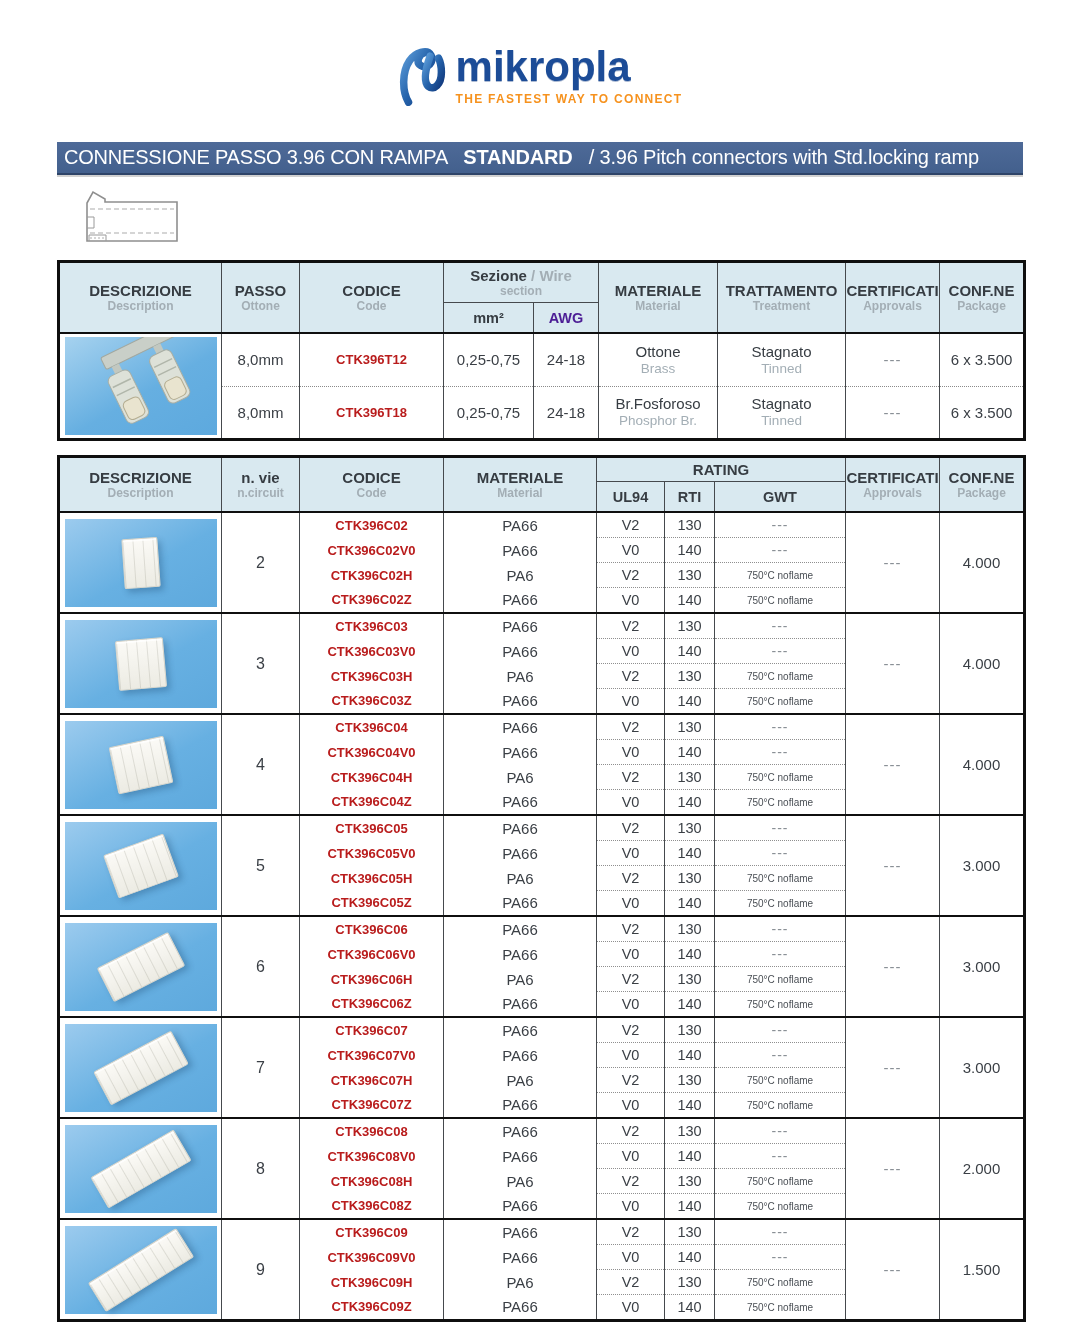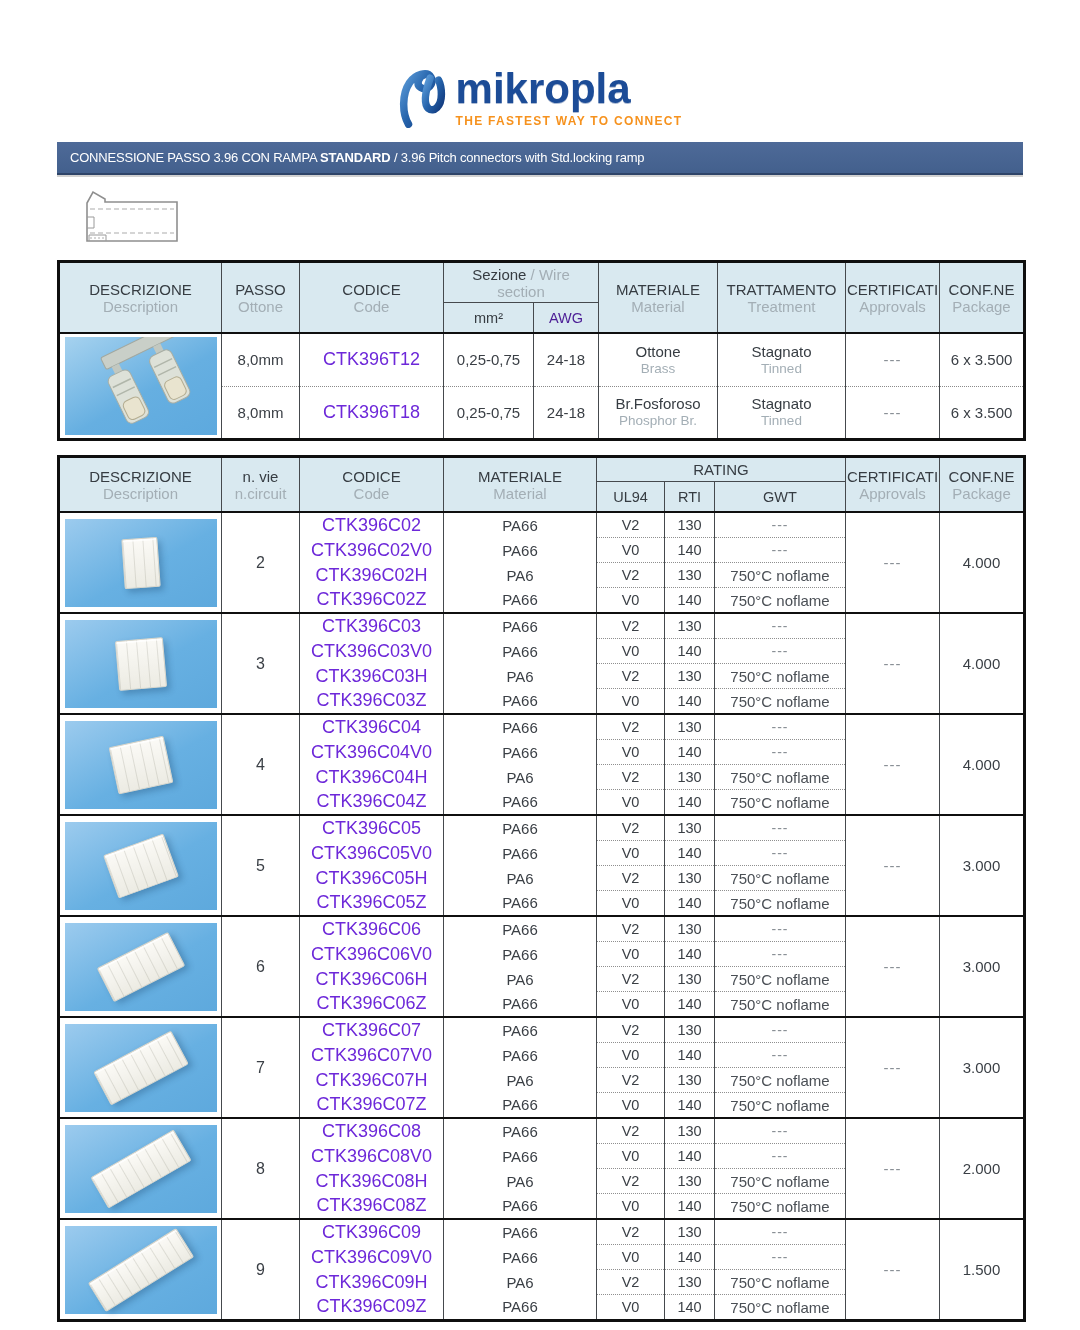--- a/index.html
+++ b/index.html
@@ -1,71 +1,71 @@
 <!DOCTYPE html>
 <html><head>
 <meta charset="utf-8">
 <style>
   html,body{margin:0;padding:0;background:#fff;}
   .page{position:relative;width:1080px;height:1330px;background:#ffffff;
         font-family:"Liberation Sans",sans-serif;overflow:hidden;}
 
   
-  .logo{position:absolute;top:68px;left:50%;transform:translateX(-50%);
+  .logo{position:absolute;top:46px;left:50%;transform:translateX(-50%);
         display:flex;align-items:flex-start;}
   .logo-mark{width:52px;height:62px;margin-top:-2px;}
   .logo-text{display:flex;flex-direction:column;margin-left:6px;}
   .brand{font-size:42px;font-weight:bold;color:#1c4c97;line-height:1;letter-spacing:0px;
          text-shadow:0 1px 0 rgba(20,60,130,.35);}
   .tagline{font-size:12px;font-weight:bold;color:#f6921e;letter-spacing:1.3px;margin-top:4px;}
 
   
   .title-bar{position:absolute;left:57px;top:142px;width:966px;height:33px;
              background:linear-gradient(#4e6a98,#43608d);
              border-bottom:2px solid #2e4468;box-shadow:0 2px 0 rgba(0,0,0,.18);
-             box-sizing:border-box;display:flex;align-items:center;padding-left:13px;
-             color:#ffffff;font-size:13px;white-space:pre;letter-spacing:-0.2px;}
+             box-sizing:border-box;display:flex;align-items:center;padding-left:7px;
+             color:#ffffff;font-size:20px;white-space:pre;letter-spacing:-0.2px;gap:11px;}
   .title-bar .b{font-weight:bold;}
 
   
   .drawing{position:absolute;left:85px;top:190px;}
 
   
   table{position:absolute;left:57px;border-collapse:collapse;table-layout:fixed;
         width:966px;color:#3a3f45;}
   table{border:3px solid #0f0f0f;}
   th,td{border-left:1px solid #45494d;border-right:1px solid #45494d;
         border-top:0;border-bottom:0;padding:0;text-align:center;vertical-align:middle;overflow:hidden;}
   thead{border-bottom:2.5px solid #0f0f0f;}
-  th{background:#d9e9f0;font-weight:normal;padding:2px 0;}
+  th{background:#d9e9f0;font-weight:bold;padding:2px 0;}
   .it{display:block;font-size:15px;color:#363c42;}
-  .en{display:block;font-size:15px;color:#a3aeb5;}
+  .en{display:block;font-size:12px;color:#a3aeb5;}
   .en-inline{color:#a3aeb5;}
   th.sub{border-top:1px solid #45494d;font-size:14.5px;color:#363c42;height:25px;}
   th.sub.gray{color:#4c1d95;}
 
   
   #t1{top:260px;font-size:15px;}
   #t1 thead tr.h1{height:41px;}
   #t1 tbody tr{height:52px;}
   #t1 tr.r2 td{border-top:1.5px dotted #8a8a8a;}
-  td.code{font-weight:normal;font-size:18px;color:#6d28d9;}
+  td.code{font-weight:bold;font-size:13px;color:#b91c1c;}
   .mit{display:block;font-size:15px;color:#363c42;line-height:1.2;}
   .men{display:block;font-size:13.5px;color:#a3aeb5;line-height:1.2;}
   td.dash{color:#8a9096;letter-spacing:1px;}
   td.photo-cell{padding:3px;}
   .photo1{width:152px;height:98px;margin:0 auto;
           background:linear-gradient(150deg,#a6d2ef,#66afe1 55%,#5da9de);}
   
   #t2{top:455px;font-size:15px;}
   #t2 thead tr.h1{height:25px;}
   #t2 tbody.group{border-top:2.5px solid #0f0f0f;}
   #t2 td{height:24px;}
   #t2 td.dot-top{border-top:1.5px dotted #8f8f8f;}
-  #t2 td.gwt{font-size:15px;color:#4a4f55;}
+  #t2 td.gwt{font-size:10px;color:#4a4f55;}
   #t2 td.gwt.dash{color:#8a9096;font-size:14px;}
   #t2 td.ul94,#t2 td.rti{font-size:14.5px;}
   #t2 td.nvie{font-size:16px;}
   .photo2{width:152px;height:88px;margin:0 auto;display:flex;align-items:center;justify-content:center;
           background:linear-gradient(150deg,#9ccbee,#67b0e2 55%,#5ea9dd);}
   .block{background:
            repeating-linear-gradient(90deg, rgba(135,135,120,.22) 0 1px, rgba(0,0,0,0) 1px 10px),
            linear-gradient(180deg,#fbfaf6,#ecebe3);
          border:1px solid #d8d5ca;border-radius:2px;
          box-shadow:3px 4px 6px rgba(20,60,100,.30), inset 0 2px 0 rgba(255,255,255,.8);}

